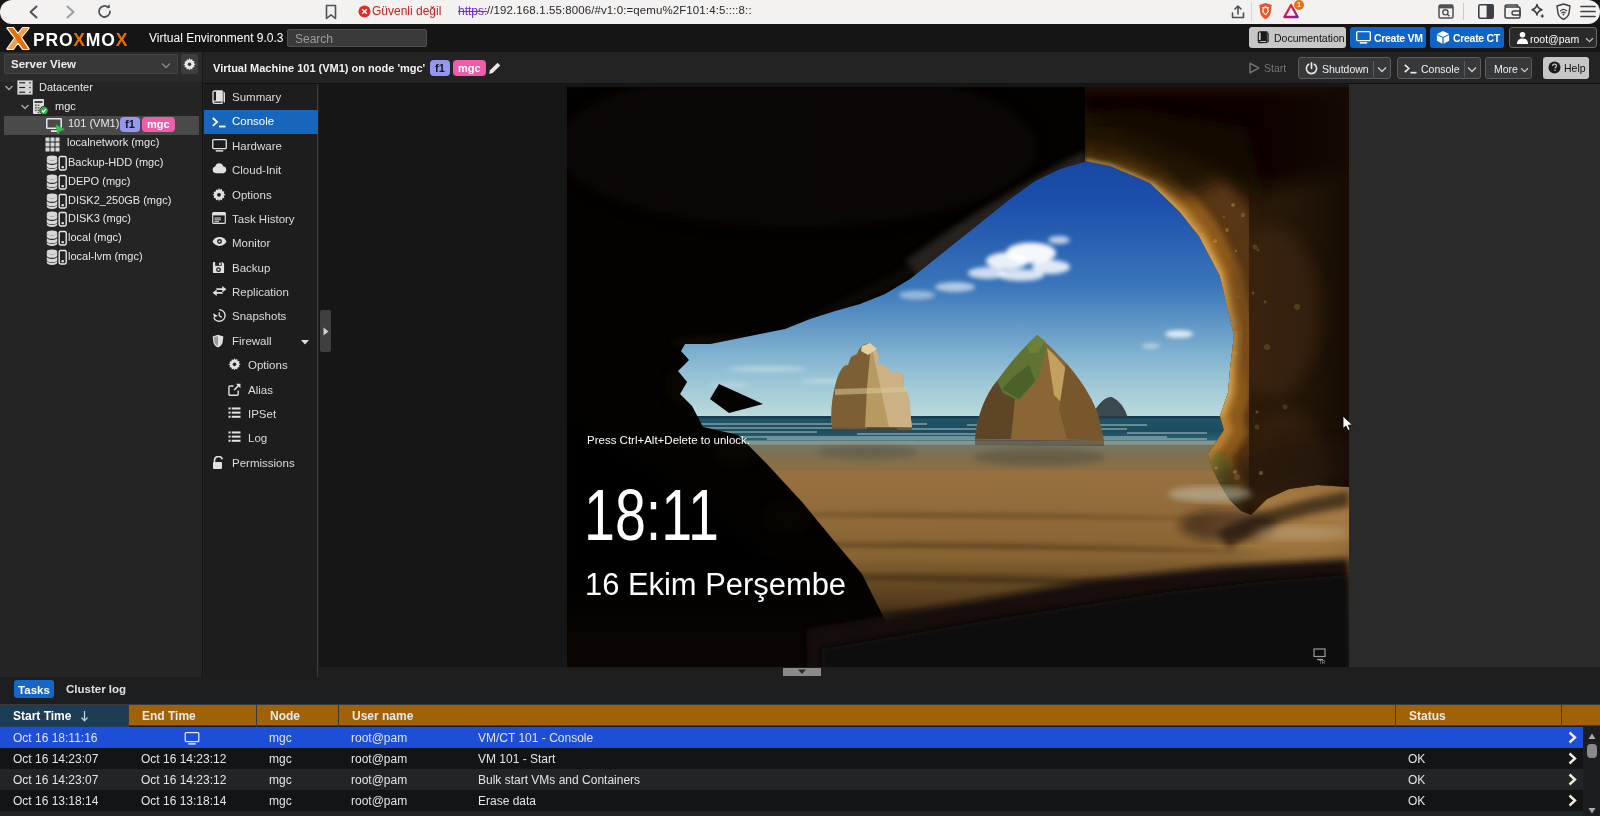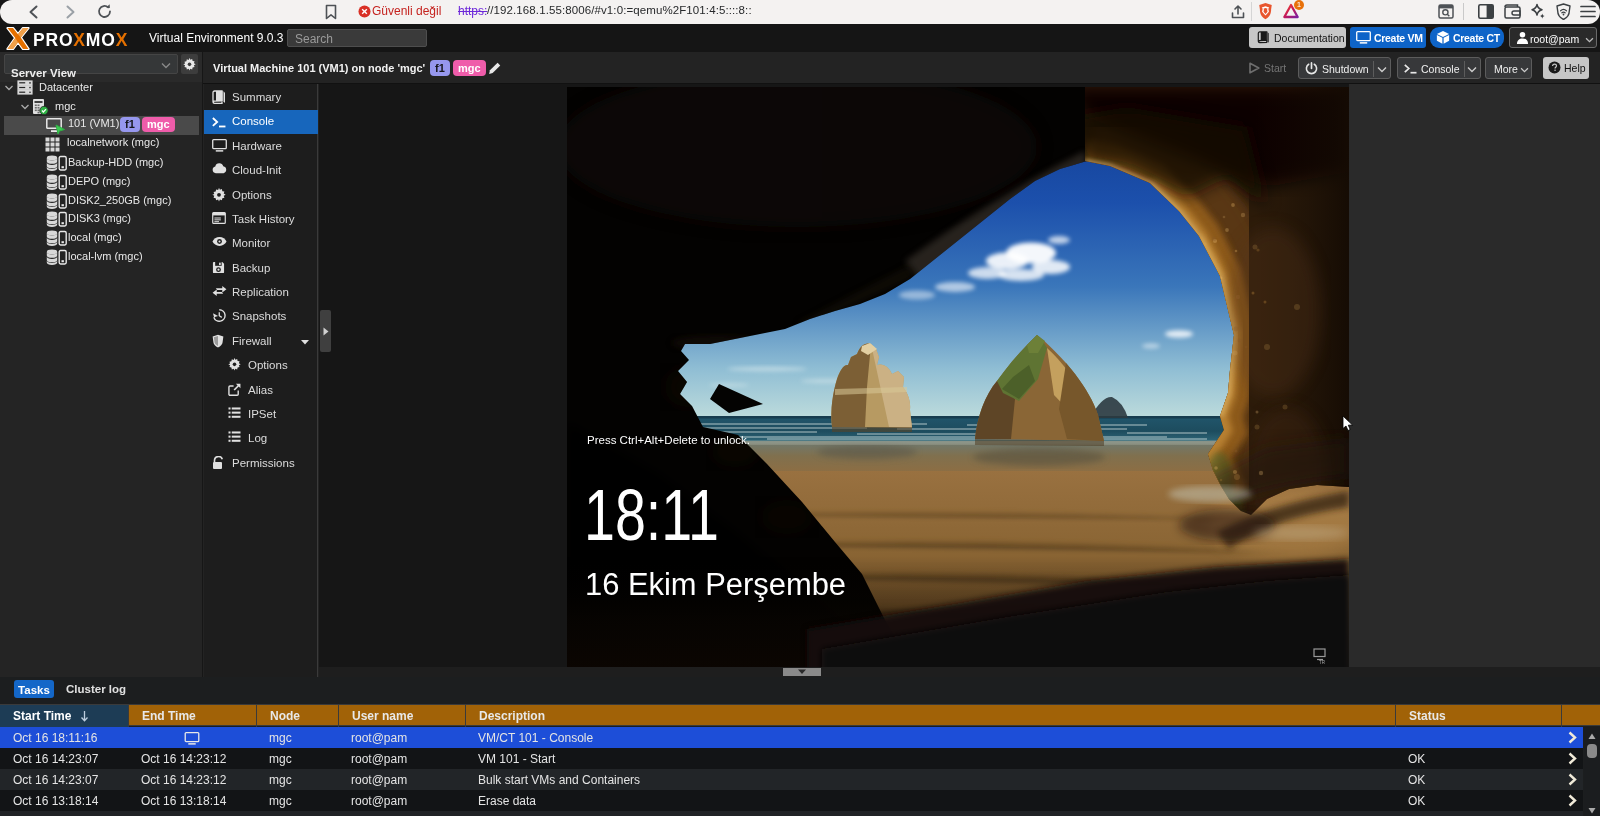--- a/index.html
+++ b/index.html
@@ -125,21 +125,21 @@
       </svg>
     <span class="abs" style="left:25px;top:5px;font-size:10.5px;color:#111;white-space:nowrap;">Documentation</span>
   </div>
   <div class="abs" style="left:1350px;top:3px;width:76px;height:21px;background:#0e64c8;border-radius:3px;">
     <svg class="abs" style="left:6px;top:4px" width="15" height="13" viewBox="0 0 16 14">
         <rect x="0.7" y="0.7" width="14.6" height="9.6" rx="1" fill="none" stroke="#fff" stroke-width="1.4"></rect>
         <rect x="4" y="12" width="8" height="1.6" fill="#fff"></rect>
       </svg>
     <span class="abs" style="left:24px;top:5px;font-size:10.5px;font-weight:bold;color:#fff;letter-spacing:-0.3px;white-space:nowrap;">Create VM</span>
   </div>
-  <div class="abs" style="left:1430px;top:3px;width:74px;height:21px;background:#0e64c8;border-radius:9px;">
+  <div class="abs" style="left:1430px;top:3px;width:74px;height:21px;background:#0e64c8;border-radius:3px;">
     <svg class="abs" style="left:6px;top:3px" width="14" height="15" viewBox="0 0 16 17">
         <path d="M8 1 L15 4.5 L8 8 L1 4.5 Z" fill="#fff"></path>
         <path d="M1 5.5 L7.3 8.7 V15.5 L1 12.3 Z" fill="#fff"></path>
         <path d="M15 5.5 L8.7 8.7 V15.5 L15 12.3 Z" fill="#fff"></path>
       </svg>
     <span class="abs" style="left:23px;top:5px;font-size:10.5px;font-weight:bold;color:#fff;letter-spacing:-0.3px;white-space:nowrap;">Create CT</span>
   </div>
   <div class="abs" style="left:1509px;top:3px;width:88px;height:21px;background:#2a2a2a;border:1px solid #6a6a6a;border-radius:3px;">
     <svg class="abs" style="left:6px;top:3px" width="13" height="13" viewBox="0 0 14 14">
         <circle cx="7" cy="4" r="3" fill="#fff"></circle>
@@ -147,21 +147,21 @@
       </svg>
     <span class="abs" style="left:20px;top:5px;font-size:10.5px;color:#fff;white-space:nowrap;">root@pam</span>
     <svg class="abs" style="left:75px;top:9px" width="9" height="6" viewBox="0 0 10 7">
         <path d="M1 1.5 L5 5.5 L9 1.5" stroke="#bbb" stroke-width="1.5" fill="none"></path>
       </svg>
   </div>
 </div>
 <div id="sidebar">
   <div class="abs" style="left:0;top:0;width:202px;height:30px;background:#2a2a2a;"></div>
   <div class="abs" style="left:4px;top:2px;width:174px;height:20px;background:#353738;border:1px solid #454545;border-radius:2px;">
-    <span class="abs" style="left:6px;top:3px;font-size:11.5px;font-weight:bold;color:#eee;margin-top:9px;">Server View</span>
+    <span class="abs" style="left:6px;top:3px;font-size:11.5px;font-weight:bold;color:#eee;">Server View</span>
     <svg class="abs" style="left:156px;top:7px" width="10" height="7" viewBox="0 0 10 7">
         <path d="M1 1.5 L5 5.5 L9 1.5" stroke="#888" stroke-width="1.4" fill="none"></path>
       </svg>
   </div>
   <div class="abs" style="left:181px;top:2px;width:17px;height:20px;background:#3d3d3d;border-radius:2px;">
     <svg class="abs" style="left:2px;top:4px" width="13" height="13" viewBox="0 0 16 16">
         <path d="M8 1 l1 2.2 2.3-.8 .5 2.4 2.4.5 -.8 2.3 L15.6 9 l-2.2 1 .8 2.3 -2.4.5 -.5 2.4 -2.3-.8 L8 16.6 7 14.4 l-2.3.8 -.5-2.4 -2.4-.5 .8-2.3 L.4 9 l2.2-1 -.8-2.3 2.4-.5 .5-2.4 2.3.8 Z" fill="#e8e8e8" transform="translate(0,-1.2)"></path>
         <circle cx="8" cy="7.8" r="2.2" fill="#3d3d3d"></circle>
       </svg>
   </div>
@@ -743,23 +743,20 @@
     </div>
     <div class="hcell" style="left:128px;width:128px;">
         <span>End Time</span>
       </div>
     <div class="hcell" style="left:256px;width:82px;">
         <span>Node</span>
       </div>
     <div class="hcell" style="left:338px;width:127px;padding-left:16px;">
         <span>User name</span>
       </div>
-    <div class="hcell" style="left:465px;width:930px;">
-        <span>Description</span>
-      </div>
     <div class="hcell" style="left:1395px;width:166px;">
         <span>Status</span>
       </div>
     <div class="hcell" style="left:1561px;width:23px;">
         <span></span>
       </div>
   </div>
   <div class="trow" style="top:50px;background:#1d4ed8;">
     <div style="left:13px;">Oct 16 18:11:16</div>
     <svg class="abs" style="left:184px;top:5px" width="16" height="13" viewBox="0 0 16 14">

